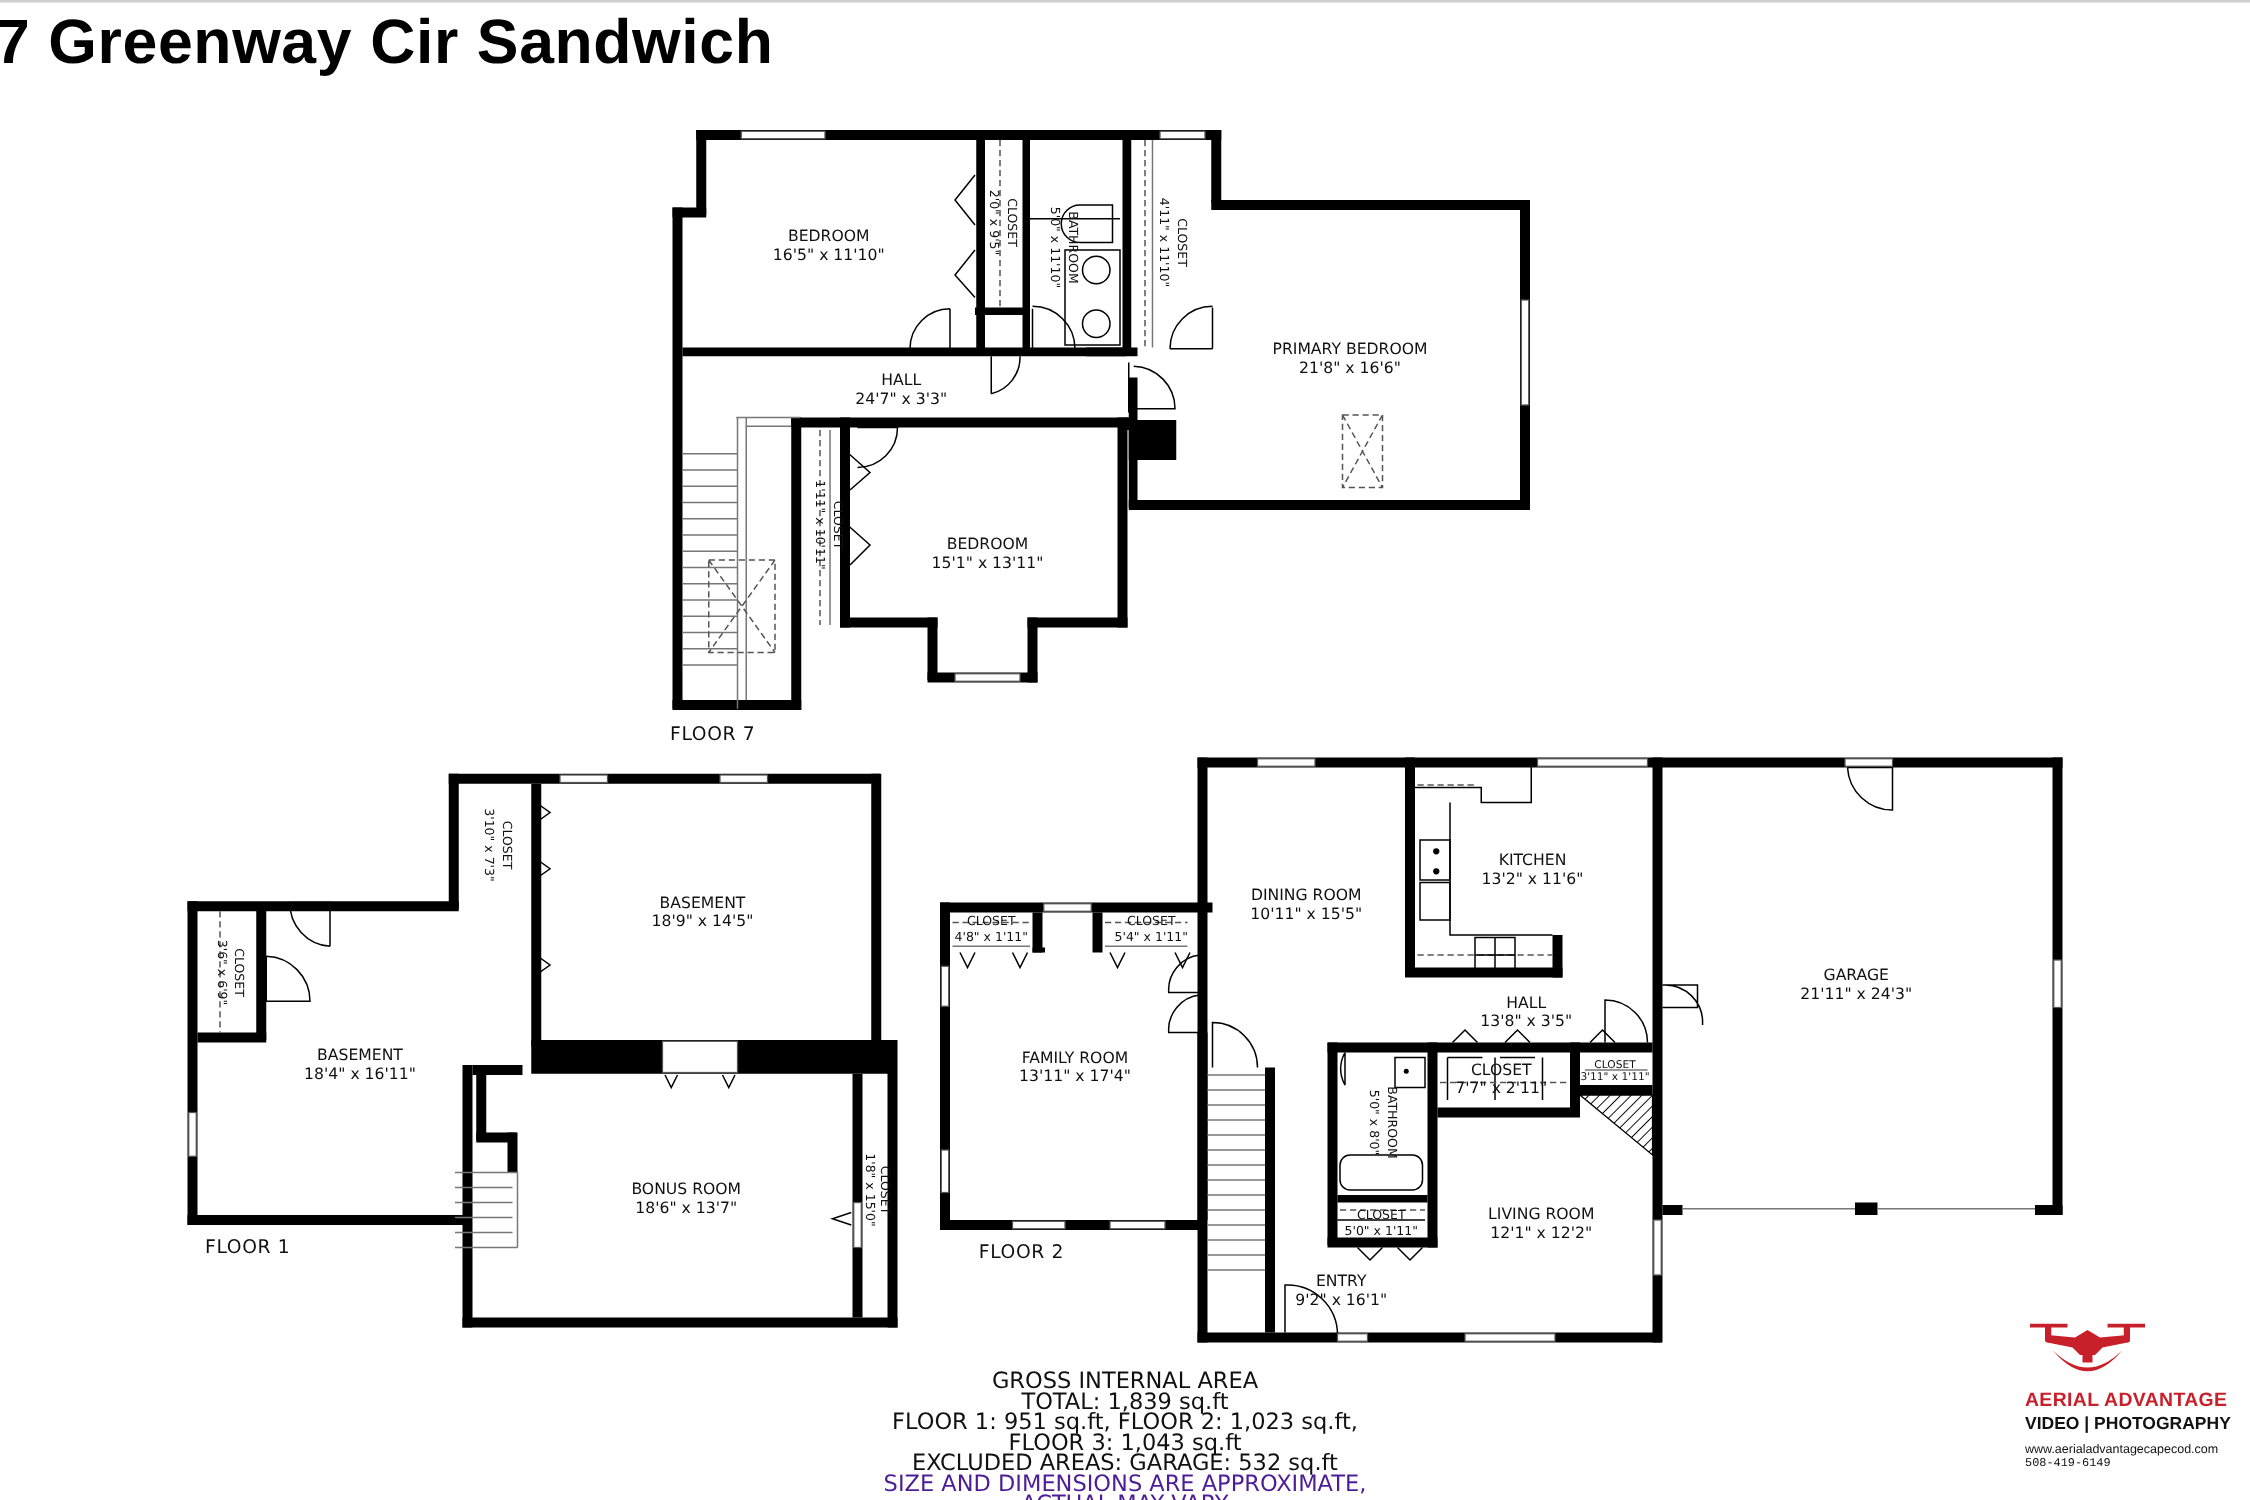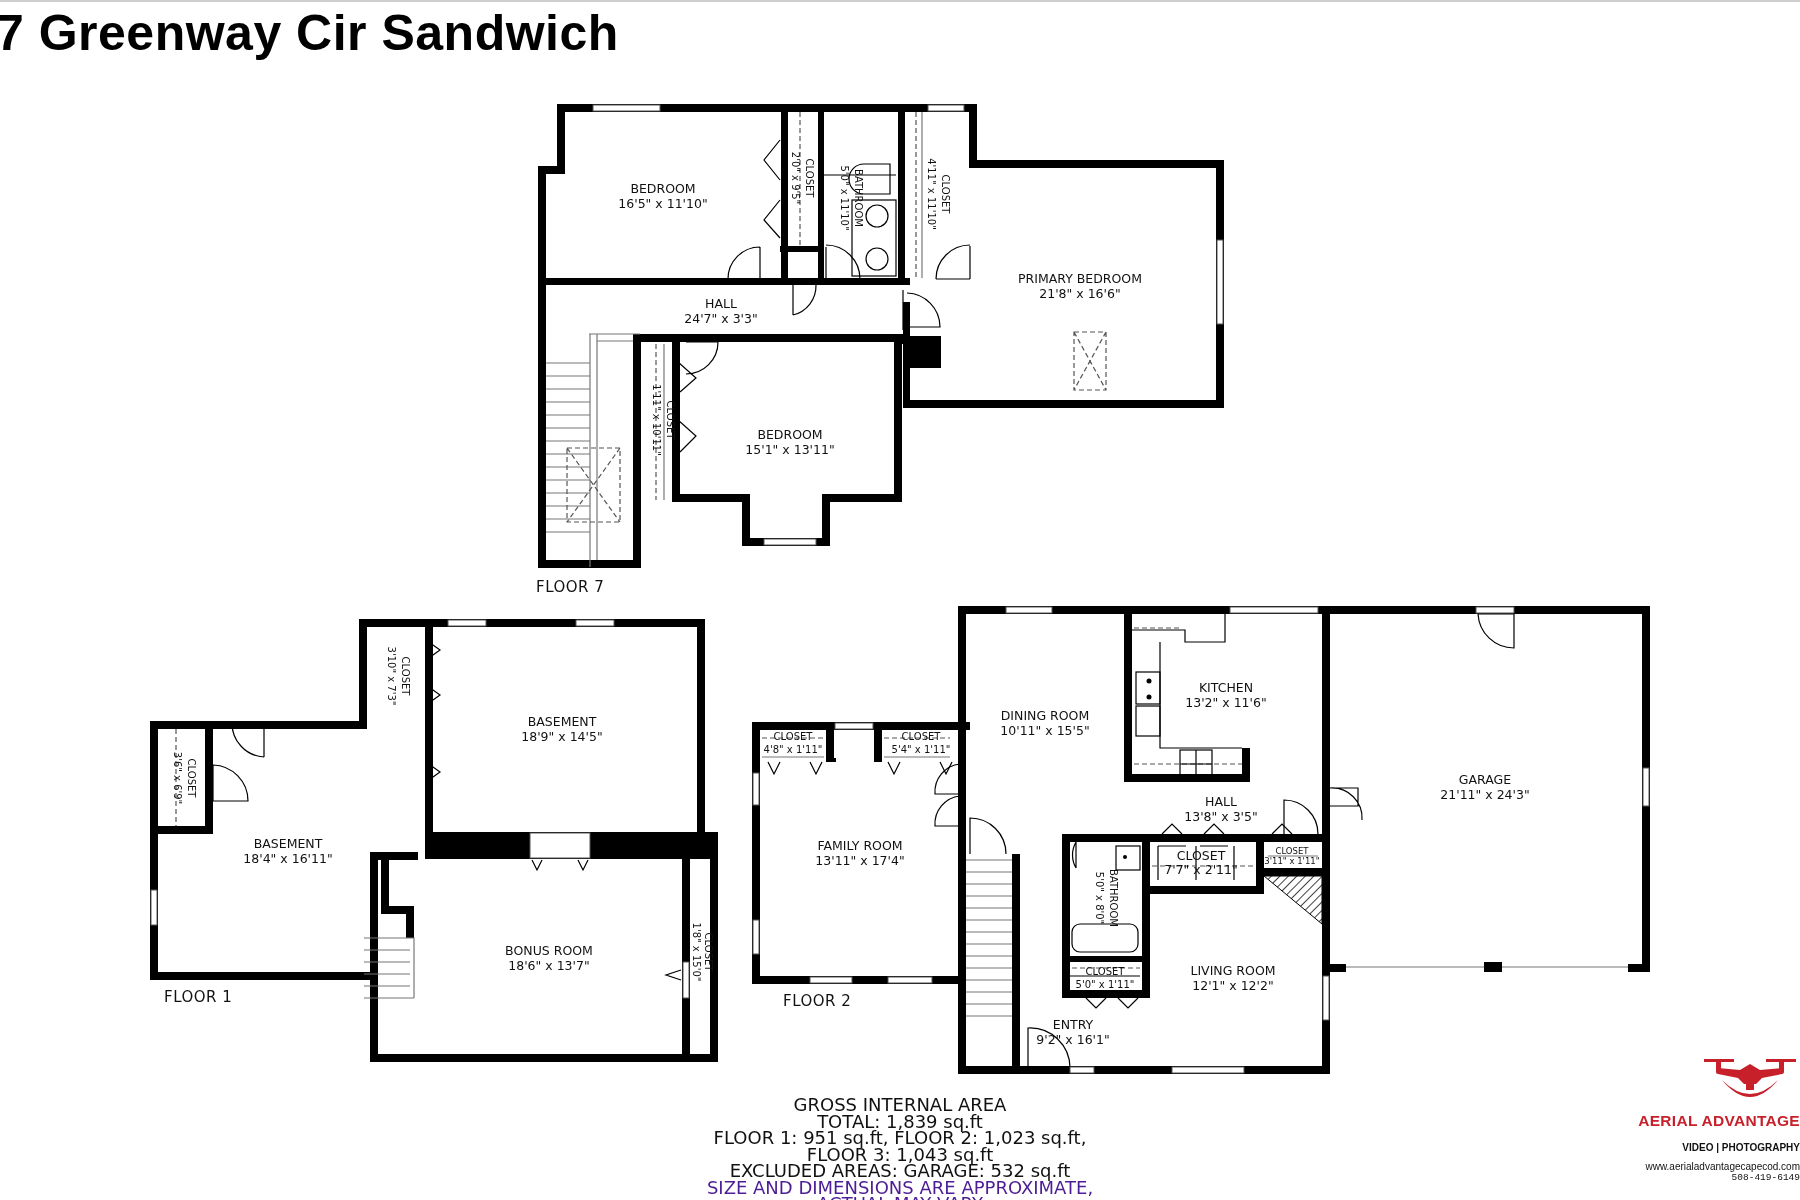--- a/index.html
+++ b/index.html
@@ -10,23 +10,23 @@
   .w{fill:#000;}
   .ln{stroke:#000;stroke-width:1.2;fill:none;}
   .lg{stroke:#777;stroke-width:1.2;fill:none;}
   .dash{stroke:#555;stroke-width:1.2;stroke-dasharray:5 3;fill:none;}
   .win{fill:#fff;stroke:#555;stroke-width:1;}
   .rl{font-family:"DejaVu Sans",sans-serif;font-size:12.5px;fill:#111;text-anchor:middle;}
   .rls{font-family:"DejaVu Sans",sans-serif;font-size:10px;fill:#111;text-anchor:middle;}
   .floor-label{position:absolute;font-family:"DejaVu Sans",sans-serif;font-size:15px;color:#111;letter-spacing:0.5px;}
   .footer{position:absolute;left:700px;top:1097px;width:400px;text-align:center;font-family:"DejaVu Sans",sans-serif;font-size:18px;line-height:16.5px;color:#111;}
   .footer .muted{color:#4c1d95;}
-  .logo{position:absolute;left:1620px;top:1050px;width:180px;text-align:right;}
+  .logo{position:absolute;left:1620px;top:1050px;width:180px;text-align:left;}
   .logo .brand{font-family:"Liberation Sans",sans-serif;font-weight:bold;color:#c8202a;font-size:15.5px;letter-spacing:0.3px;margin-top:2px;}
-  .logo .sub{font-family:"Liberation Sans",sans-serif;font-weight:bold;color:#111;font-size:10px;margin-top:12px;}
+  .logo .sub{font-family:"Liberation Sans",sans-serif;font-weight:bold;color:#111;font-size:14px;margin-top:0px;}
   .logo .url{font-family:"Liberation Sans",sans-serif;color:#111;font-size:10px;margin-top:8px;white-space:nowrap;}
   .logo .phone{font-family:Liberation Mono, monospace;color:#111;font-size:9.5px;}
 </style>
 </head>
 <body>
 
 <div class="topline"></div>
 <div class="title">7 Greenway Cir Sandwich</div>
 
 <svg class="plan" width="1800" height="1200" viewBox="0 0 1800 1200">

